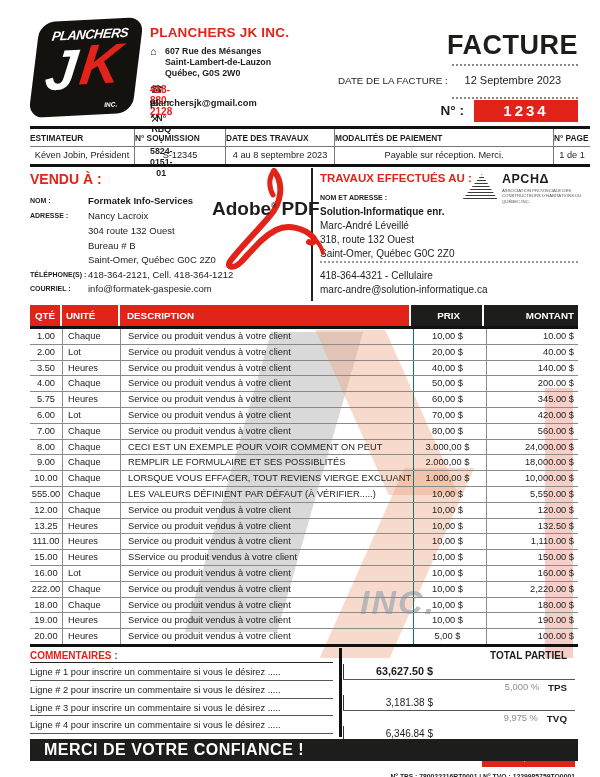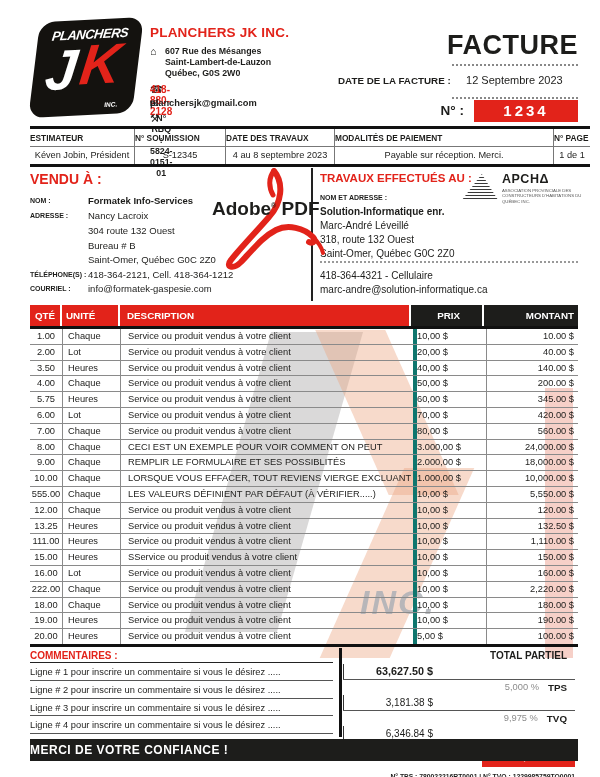--- a/index.html
+++ b/index.html
@@ -35,21 +35,21 @@
   .co-mail .val { font-size:9.3px; font-weight:700; line-height:11px; }
   .co-rbq { left:150px; top:113px; }
   .co-rbq .val { font-size:8.8px; font-weight:800; line-height:11px;text-align:center; }
 
   
   .facture { top:30px; right:22px; font-size:27px; font-weight:800; letter-spacing:.5px; }
   .dotline { border-top:2px dotted #888; height:0; }
   .dot1 { left:452px; top:64px; width:126px; }
   .dot2 { left:452px; top:97px; width:126px; }
   .date-row { left:338px; top:74px; width:240px; display:flex; align-items:center; }
-  .date-lab { font-size:9.8px; font-weight:700; white-space:nowrap; }
+  .date-lab { font-size:9.8px; font-weight:400; white-space:nowrap; }
   .date-val { flex:1; text-align:center; font-size:11px; }
   .no-row { left:340px; top:100px; width:238px; height:22px; display:flex; }
   .no-lab { flex:1; text-align:right; font-size:13.5px; font-weight:800; line-height:22px; padding-right:10px; }
   .no-box { width:104px; background:#e2231a; color:#fff; font-size:15px; font-weight:800;
     text-align:center; line-height:22px; letter-spacing:3px; }
 
   
   .info-strip { left:30px; top:126px; width:560px; border-top:3px solid #111; border-bottom:3px solid #111;
     display:grid; grid-template-columns:104px 91px 109px 219px 1fr; }
   .ib-col + .ib-col { border-left:1px solid #777; }
@@ -107,21 +107,21 @@
   .ih-desc { width:289px; padding-left:7px; }
   .ih-prix { width:71px; text-align:right; padding-right:22px; }
   .ih-mont { flex:1; text-align:right; padding-right:4px; }
   .items-hr { left:30px; top:326px; width:548px; height:2.5px; background:#111; z-index:2; }
   .items-body { left:30px; top:329px; width:548px; z-index:2; }
   .i-row { display:flex; height:15.8px; border-bottom:1px solid #8a8a8a; font-size:9.3px; line-height:14.8px; }
   .i-row > div { overflow:hidden; white-space:nowrap; }
   .c-qty { width:32px; text-align:center; }
   .c-unit { width:58px; padding-left:5px; border-left:1px solid #8a8a8a; }
   .c-desc { width:293px; padding-left:7px; border-left:1px solid #8a8a8a; }
-  .c-prix { width:73px; text-align:left; padding-right:5px; border-left:4px solid #0f766e; }
+  .c-prix { width:73px; text-align:center; padding-right:5px; border-left:1px solid #0f766e; }
   .c-mont { flex:1; text-align:right; padding-right:4px; border-left:1px solid #8a8a8a; }
   .items-bot { left:30px; top:644px; width:548px; height:3px; background:#111; z-index:2; }
 
   
   .comments { left:30px; top:648px; width:303px; z-index:2; }
   .cm-head { height:15px; line-height:15px; color:#e2231a; font-size:10px; font-weight:800;
     border-bottom:1.4px solid #222; }
   .cm-row { height:17.8px; line-height:19px; font-size:9.3px; border-bottom:1px solid #555; }
 
   
@@ -137,22 +137,22 @@
   .t-v2 { font-size:10px; line-height:15px; }
   .t-redline { border-bottom:3px solid #e2231a !important; }
   .t-total { display:flex; margin-top:2px; }
   .t-lab2 { flex:1; text-align:right; padding-right:8px; font-size:10.5px; font-weight:800; line-height:21px; }
   .t-valbox { width:93px; background:#e2231a; color:#fff; font-size:11.5px; font-weight:800;
     text-align:right; padding-right:4px; line-height:21px; }
   .t-ids { margin-top:6px; text-align:right; font-size:6.8px; font-weight:800; }
 
   
   .banner { left:30px; top:739px; width:548px; height:22px; background:#1d1d1b; z-index:2; }
-  .banner span { color:#fff; font-size:12px; font-weight:800; line-height:22px;
-    letter-spacing:.5px; }
+  .banner span { color:#fff; font-size:16px; font-weight:800; line-height:22px;
+    padding-left:14px; letter-spacing:.5px; }
 </style>
 </head>
 <body>
 
 <div class="page">
 
   <div class="abs wm wm-grey"></div>
   <div class="abs wm wm-k1"></div>
   <div class="abs wm wm-k2"></div>
   <div class="abs wm wm-bar"></div>

